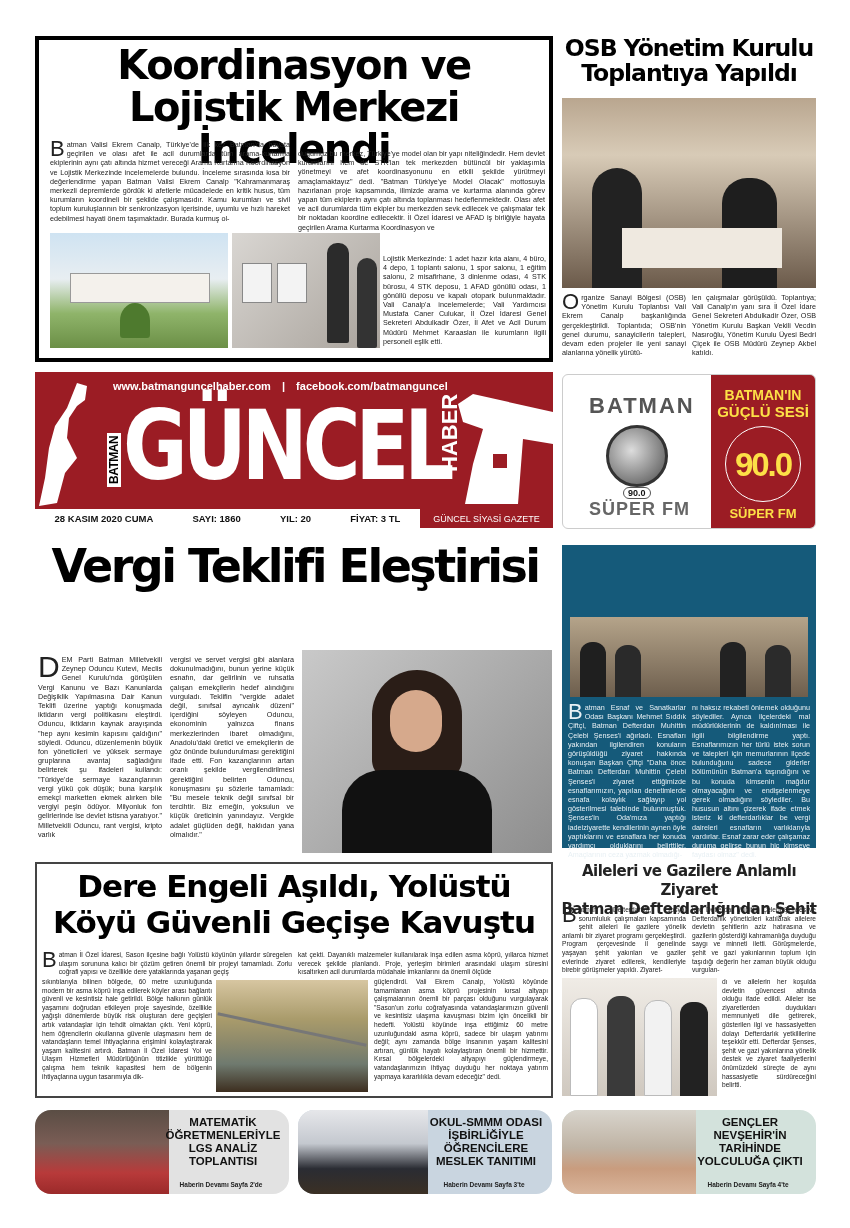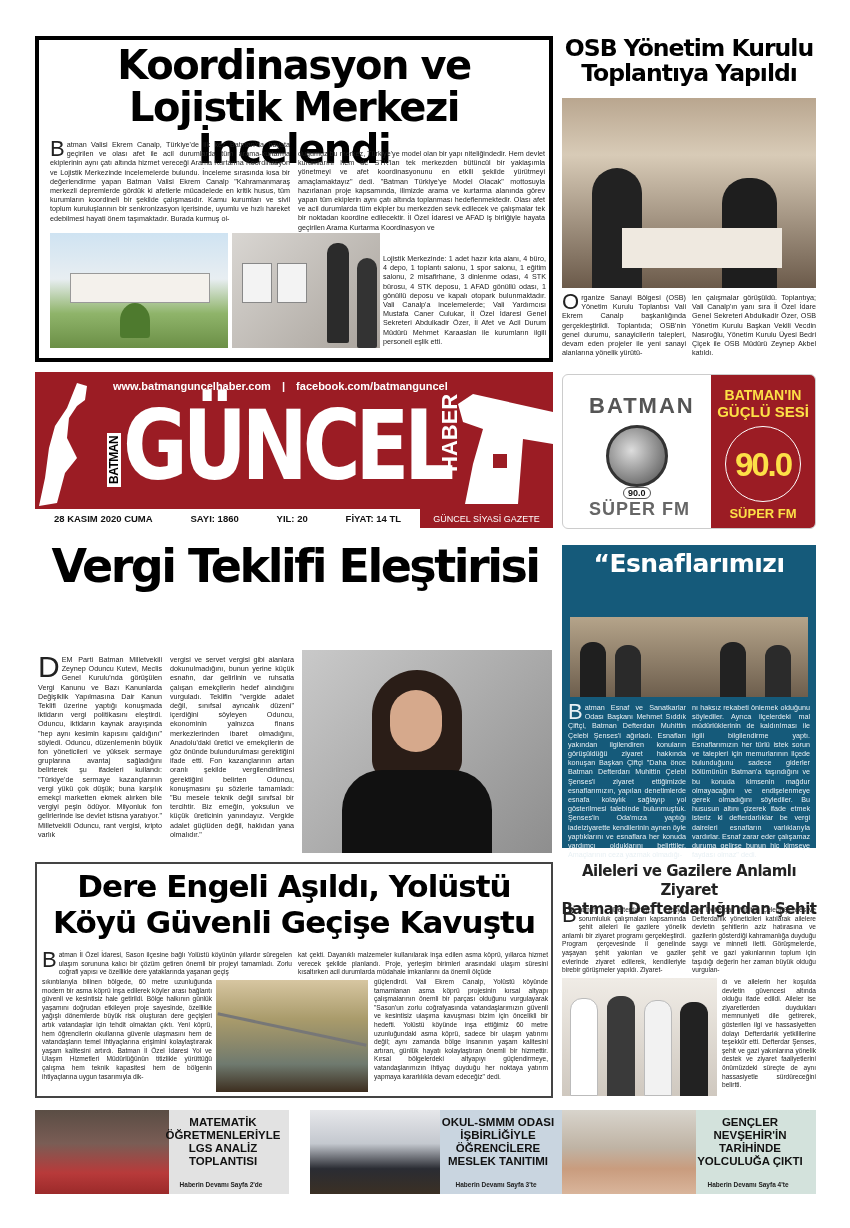--- a/index.html
+++ b/index.html
@@ -17,21 +17,21 @@
   .mast-guncel { color: #fff; font-family: "DejaVu Sans", sans-serif; font-weight: bold; font-size: 96px; letter-spacing: -6px; transform: scaleX(0.82); transform-origin: left; line-height: 1; }
   .mast-strip { left: 35px; top: 509px; width: 385px; height: 19px; background: #fff; display: flex; align-items: center; justify-content: space-around; font-size: 9.5px; font-weight: bold; }
   .mast-tag { left: 420px; top: 509px; width: 133px; height: 19px; background: #9b1c24; color: #fff; font-size: 9px; display: flex; align-items: center; justify-content: center; }
 
   .radio-box { left: 562px; top: 374px; width: 254px; height: 155px; border: 1px solid #ccc; border-radius: 6px; overflow: hidden; }
   .radio-red { position: absolute; right: 0; top: 0; width: 104px; height: 100%; background: #9b1c24; color: #fde047; text-align: center; font-weight: bold; }
 
   .blue-box { left: 562px; top: 545px; width: 254px; height: 303px; background: #155a7a; }
   .blue-box .body-text { color: #e8f0f4; }
 
-  .bottom-card { top: 1110px; width: 254px; height: 84px; border-radius: 0; overflow: hidden; background: #dde3e6; }
+  .bottom-card { top: 1110px; width: 254px; height: 84px; border-radius: 16px; overflow: hidden; background: #dde3e6; }
   .bottom-card .title { position: absolute; right: 6px; top: 6px; width: 120px; text-align: center; font-weight: bold; font-size: 11.5px; line-height: 13px; color: #111; }
   .bottom-card .more { position: absolute; right: 8px; bottom: 6px; width: 120px; text-align: center; font-size: 6.5px; font-weight: bold; color: #222; }
 </style>
 </head>
 <body>
 
 <div class="box-border" style="left:35px; top:36px; width:518px; height:326px;"></div>
 <div class="abs headline" style="left:40px; top:44px; width:508px; font-size:40px;">
   <div>Koordinasyon ve</div>
   <div>Lojistik Merkezi İncelendi</div>
@@ -87,21 +87,21 @@
   <svg width="100" height="120" viewBox="0 0 100 120" style="position:absolute; right:0; top:12px;">
     <path d="M5 20 L20 10 L100 28 L100 60 L70 55 L65 120 L12 120 L20 80 L30 45 L10 38 Z" fill="#fff"></path>
     <rect x="40" y="70" width="14" height="14" fill="#9b1c24"></rect>
     <rect x="70" y="70" width="12" height="18" fill="#9b1c24"></rect>
   </svg>
 </div>
 <div class="abs mast-strip">
   <span>28 KASIM 2020 CUMA</span>
   <span>SAYI: 1860</span>
   <span>YIL: 20</span>
-  <span>FİYAT: 14 TL</span>
+  <span>FİYAT: 3 TL</span>
 </div>
 <div class="abs mast-tag">GÜNCEL SİYASİ GAZETE</div>
 
 <div class="abs radio-box">
   <div class="abs" style="left:8px; top:8px; width:135px; height:140px;">
     <div style="position:absolute; left:18px; top:10px; font-weight:bold; font-size:22px; color:#555; letter-spacing:2px;">BATMAN</div>
     <div style="position:absolute; left:35px; top:42px; width:62px; height:62px; border-radius:50%; background:radial-gradient(circle at 40% 40%, #ddd, #777 70%, #444); border:3px solid #333;"></div>
     <div style="position:absolute; left:52px; top:104px; font-size:9px; font-weight:bold; background:#fff; border:1px solid #555; border-radius:6px; padding:0 4px;">90.0</div>
     <div style="position:absolute; left:18px; top:116px; font-weight:bold; font-size:18px; color:#666; letter-spacing:1px;">SÜPER FM</div>
   </div>
@@ -123,21 +123,20 @@
   <span>vergisi ve servet vergisi gibi alanlara dokunulmadığını, bunun yerine küçük esnafın, dar gelirlinin ve ruhsatla çalışan emekçilerin hedef alındığını vurguladı. Teklifin "vergide adalet değil, sınıfsal ayrıcalık düzeni" içerdiğini söyleyen Oduncu, ekonominin yalnızca finans merkezlerinden ibaret olmadığını, Anadolu'daki üretici ve emekçilerin de göz önünde bulundurulması gerektiğini ifade etti. Fon kazançlarının artan oranlı şekilde vergilendirilmesi gerektiğini belirten Oduncu, konuşmasını şu sözlerle tamamladı: "Bu mesele teknik değil sınıfsal bir tercihtir. Biz emeğin, yoksulun ve küçük üreticinin yanındayız. Vergide adalet güçlüden değil, haklıdan yana olmalıdır."</span>
 </div>
 <div class="photo" style="left:302px; top:650px; width:250px; height:203px; background:linear-gradient(135deg,#c9c9c9,#8e8e8e);">
   <div style="position:absolute; left:70px; top:20px; width:90px; height:110px; background:#2a1d17; border-radius:45px 45px 20px 20px;"></div>
   <div style="position:absolute; left:88px; top:40px; width:52px; height:62px; background:#d6a98c; border-radius:26px;"></div>
   <div style="position:absolute; left:40px; top:120px; width:150px; height:83px; background:#111; border-radius:40px 40px 0 0;"></div>
 </div>
 
 <div class="abs blue-box">
   <div class="headline" style="color:#fff; font-size:25px; letter-spacing:-0.5px; margin-top:6px;">
-    <div>“Esnaflarımızı</div>
   </div>
   <div class="photo" style="left:8px; top:72px; width:238px; height:80px; background:linear-gradient(#b5a48a,#6d5e4d);">
     <div style="position:absolute; left:10px; top:25px; width:26px; height:55px; background:#1f1f1f; border-radius:12px 12px 0 0;"></div>
     <div style="position:absolute; left:45px; top:28px; width:26px; height:52px; background:#2a2a2a; border-radius:12px 12px 0 0;"></div>
     <div style="position:absolute; left:150px; top:25px; width:26px; height:55px; background:#222; border-radius:12px 12px 0 0;"></div>
     <div style="position:absolute; left:195px; top:28px; width:26px; height:52px; background:#2b2b2b; border-radius:12px 12px 0 0;"></div>
   </div>
   <div class="abs body-text" style="left:6px; top:158px; width:118px;">
     <span class="dropcap">B</span><span>atman Esnaf ve Sanatkarlar Odası Başkanı Mehmet Sıddık Çiftçi, Batman Defterdarı Muhittin Çelebi Şenses'i ağırladı. Esnafları yakından ilgilendiren konuların görüşüldüğü ziyaret hakkında konuşan Başkan Çiftçi "Daha önce Batman Defterdarı Muhittin Çelebi Şenses'i ziyaret ettiğimizde esnaflarımızın, yapılan denetimlerde esnafa kolaylık sağlayıp yol gösterilmesi talebinde bulunmuştuk. Şenses'in Oda'mıza yaptığı iadeiziyarette kendilerinin aynen öyle yaptıklarını ve esnaflara her konuda yardımcı olduklarını belirttiler. Amaçlarının ceza yazmak olmadığı-</span>
   </div>
@@ -185,21 +184,21 @@
 </div>
 <div class="abs body-text" style="left:722px; top:978px; width:94px; font-size:6.6px; line-height:8.6px;">
   <span>dı ve ailelerin her koşulda devletin güvencesi altında olduğu ifade edildi. Aileler ise ziyaretlerden duydukları memnuniyeti dile getirerek, gösterilen ilgi ve hassasiyetten dolayı Defterdarlık yetkililerine teşekkür etti. Defterdar Şenses, şehit ve gazi yakınlarına yönelik destek ve ziyaret faaliyetlerini önümüzdeki süreçte de aynı hassasiyetle sürdüreceğini belirtti.</span>
 </div>
 
 <div class="abs bottom-card" style="left:35px; background:#e2e2e2;">
   <div class="photo" style="left:0; top:0; width:134px; height:84px; background:linear-gradient(#5a4d44 0%, #7a5d55 40%, #b83a3a 75%, #9b2a2a 100%);"></div>
   <div class="title">MATEMATİK ÖĞRETMENLERİYLE LGS ANALİZ TOPLANTISI</div>
   <div class="more">Haberin Devamı Sayfa 2'de</div>
 </div>
-<div class="abs bottom-card" style="left:298px; background:#c9d5e0;margin-left:12px;">
+<div class="abs bottom-card" style="left:298px; background:#c9d5e0;">
   <div class="photo" style="left:0; top:0; width:130px; height:84px; background:linear-gradient(#e6e7ea 0%, #c4c8cf 40%, #2a2c33 70%, #3b3024 100%);"></div>
   <div class="title">OKUL-SMMM ODASI İŞBİRLİĞİYLE ÖĞRENCİLERE MESLEK TANITIMI</div>
   <div class="more">Haberin Devamı Sayfa 3'te</div>
 </div>
 <div class="abs bottom-card" style="left:562px; background:#d3e2dc;">
   <div class="photo" style="left:0; top:0; width:134px; height:84px; background:linear-gradient(#d8d4cc 0%, #bfb3a4 45%, #c99c7e 70%, #d9b59b 100%);"></div>
   <div class="title">GENÇLER NEVŞEHİR'İN TARİHİNDE YOLCULUĞA ÇIKTI</div>
   <div class="more">Haberin Devamı Sayfa 4'te</div>
 </div>
 

